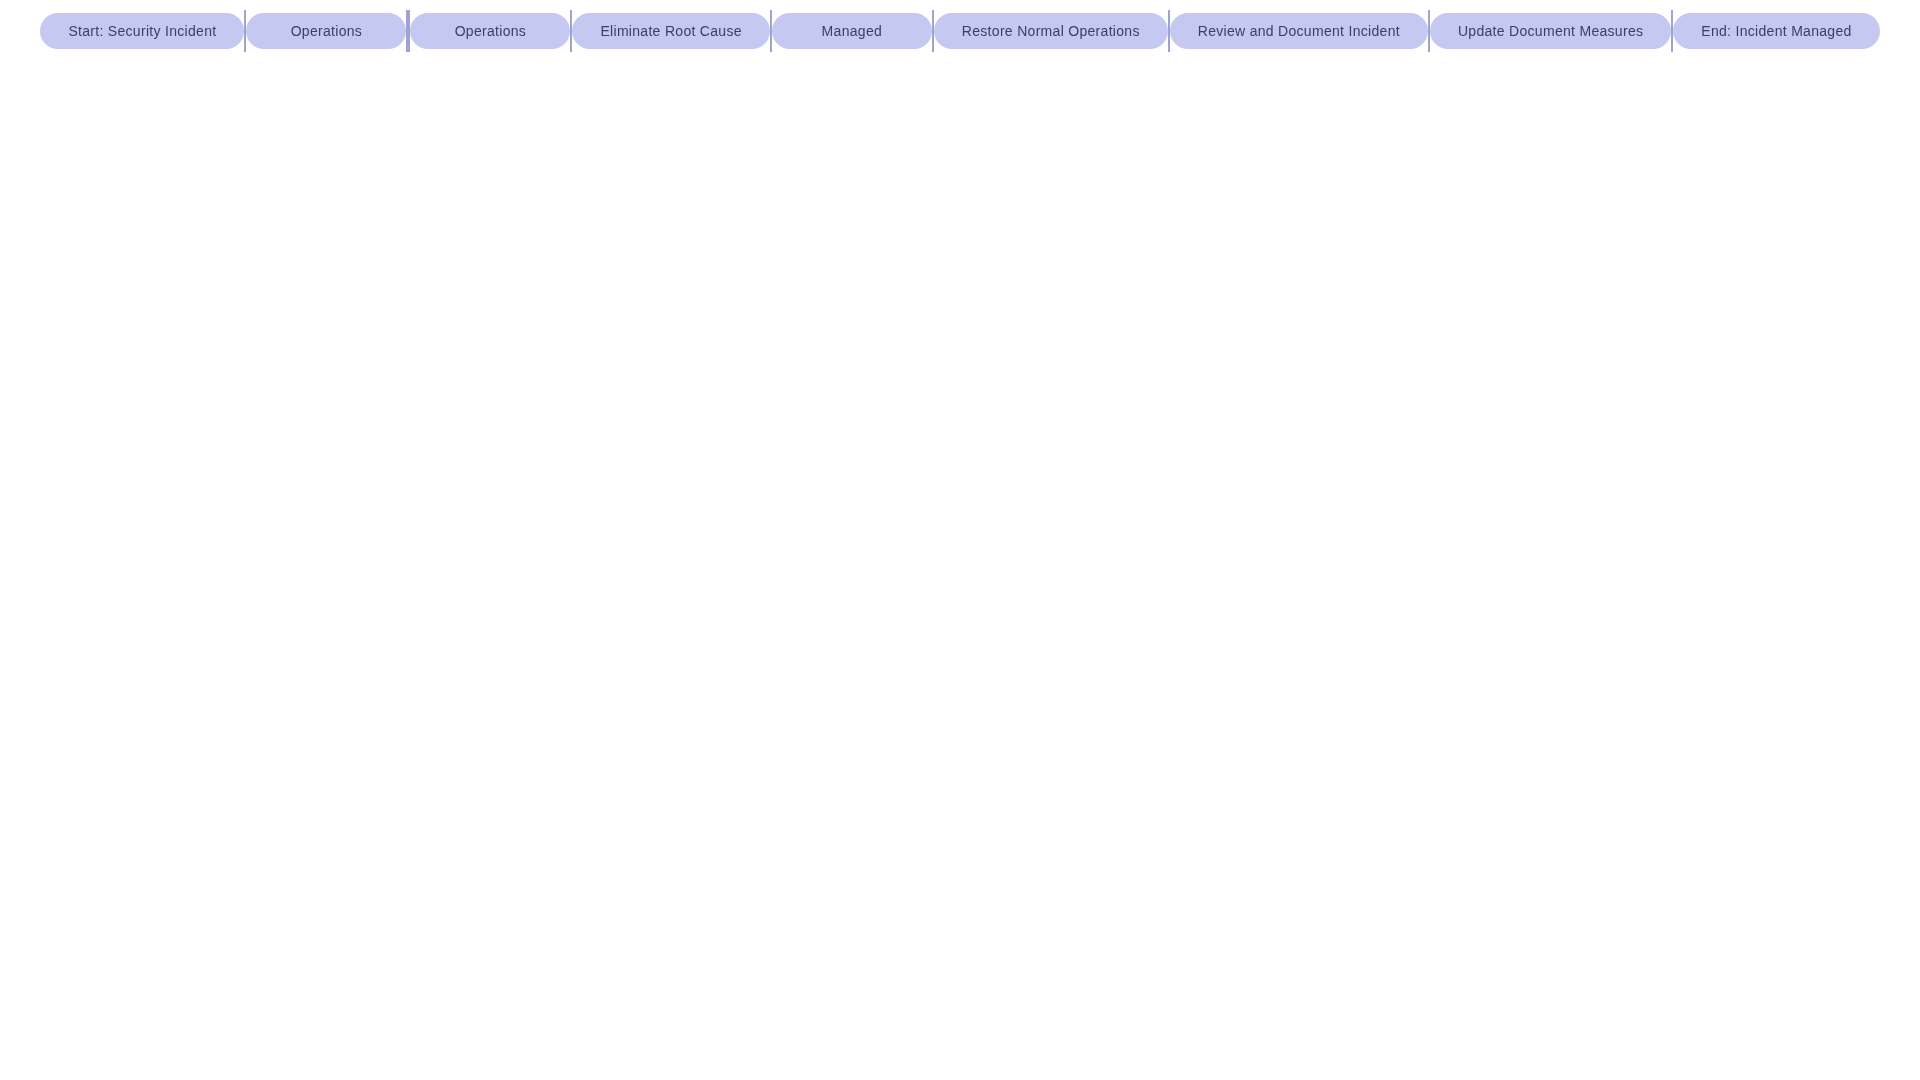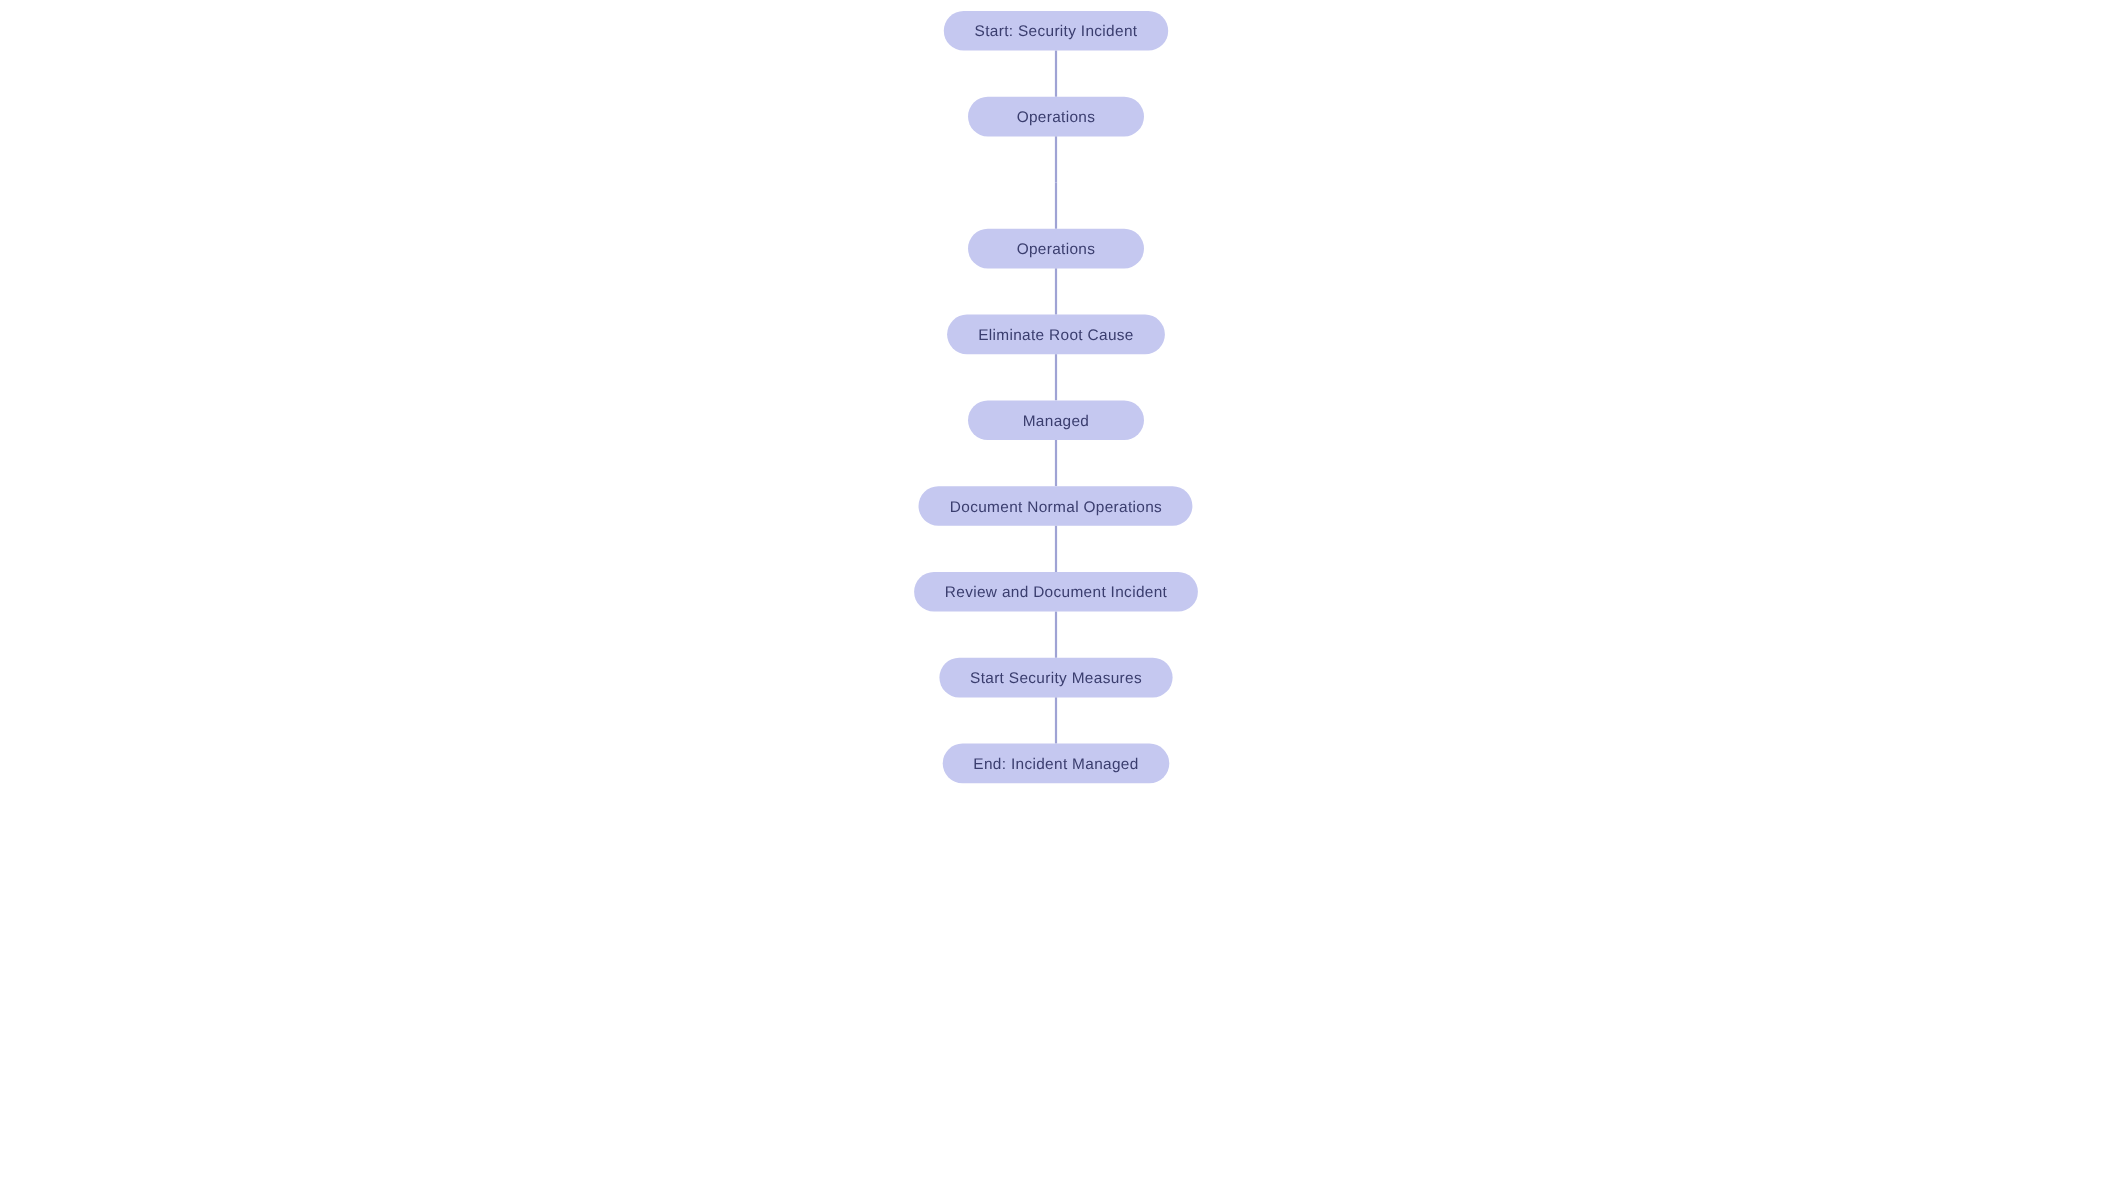--- a/index.html
+++ b/index.html
@@ -14,21 +14,21 @@
       background: #ffffff;
       font-family: Arial, sans-serif;
       overflow: hidden;
       display: flex;
       align-items: flex-start;
       justify-content: center;
     }
 
     .flowchart-container {
       display: flex;
-      flex-direction: column;
+      flex-direction: row;
       align-items: center;
       padding-top: 10px;
     }
 
     .flow-node {
       background: #c5c8f0;
       border-radius: 20px;
       padding: 10px 28px;
       font-size: 14px;
       color: #3a3d6e;
@@ -58,20 +58,20 @@
     <div class="connector"></div>
     <div class="flow-node">Operations</div>
     <div class="connector"></div>
     <div class="connector"></div>
     <div class="flow-node">Operations</div>
     <div class="connector"></div>
     <div class="flow-node wide">Eliminate Root Cause</div>
     <div class="connector"></div>
     <div class="flow-node">Managed</div>
     <div class="connector"></div>
-    <div class="flow-node wide">Document Normal Operations</div>
+    <div class="flow-node wide">Restore Normal Operations</div>
     <div class="connector"></div>
     <div class="flow-node wide">Review and Document Incident</div>
     <div class="connector"></div>
-    <div class="flow-node wide">Start Security Measures</div>
+    <div class="flow-node wide">Update Document Measures</div>
     <div class="connector"></div>
     <div class="flow-node">End: Incident Managed</div>
   </div>
 
 </body></html>

